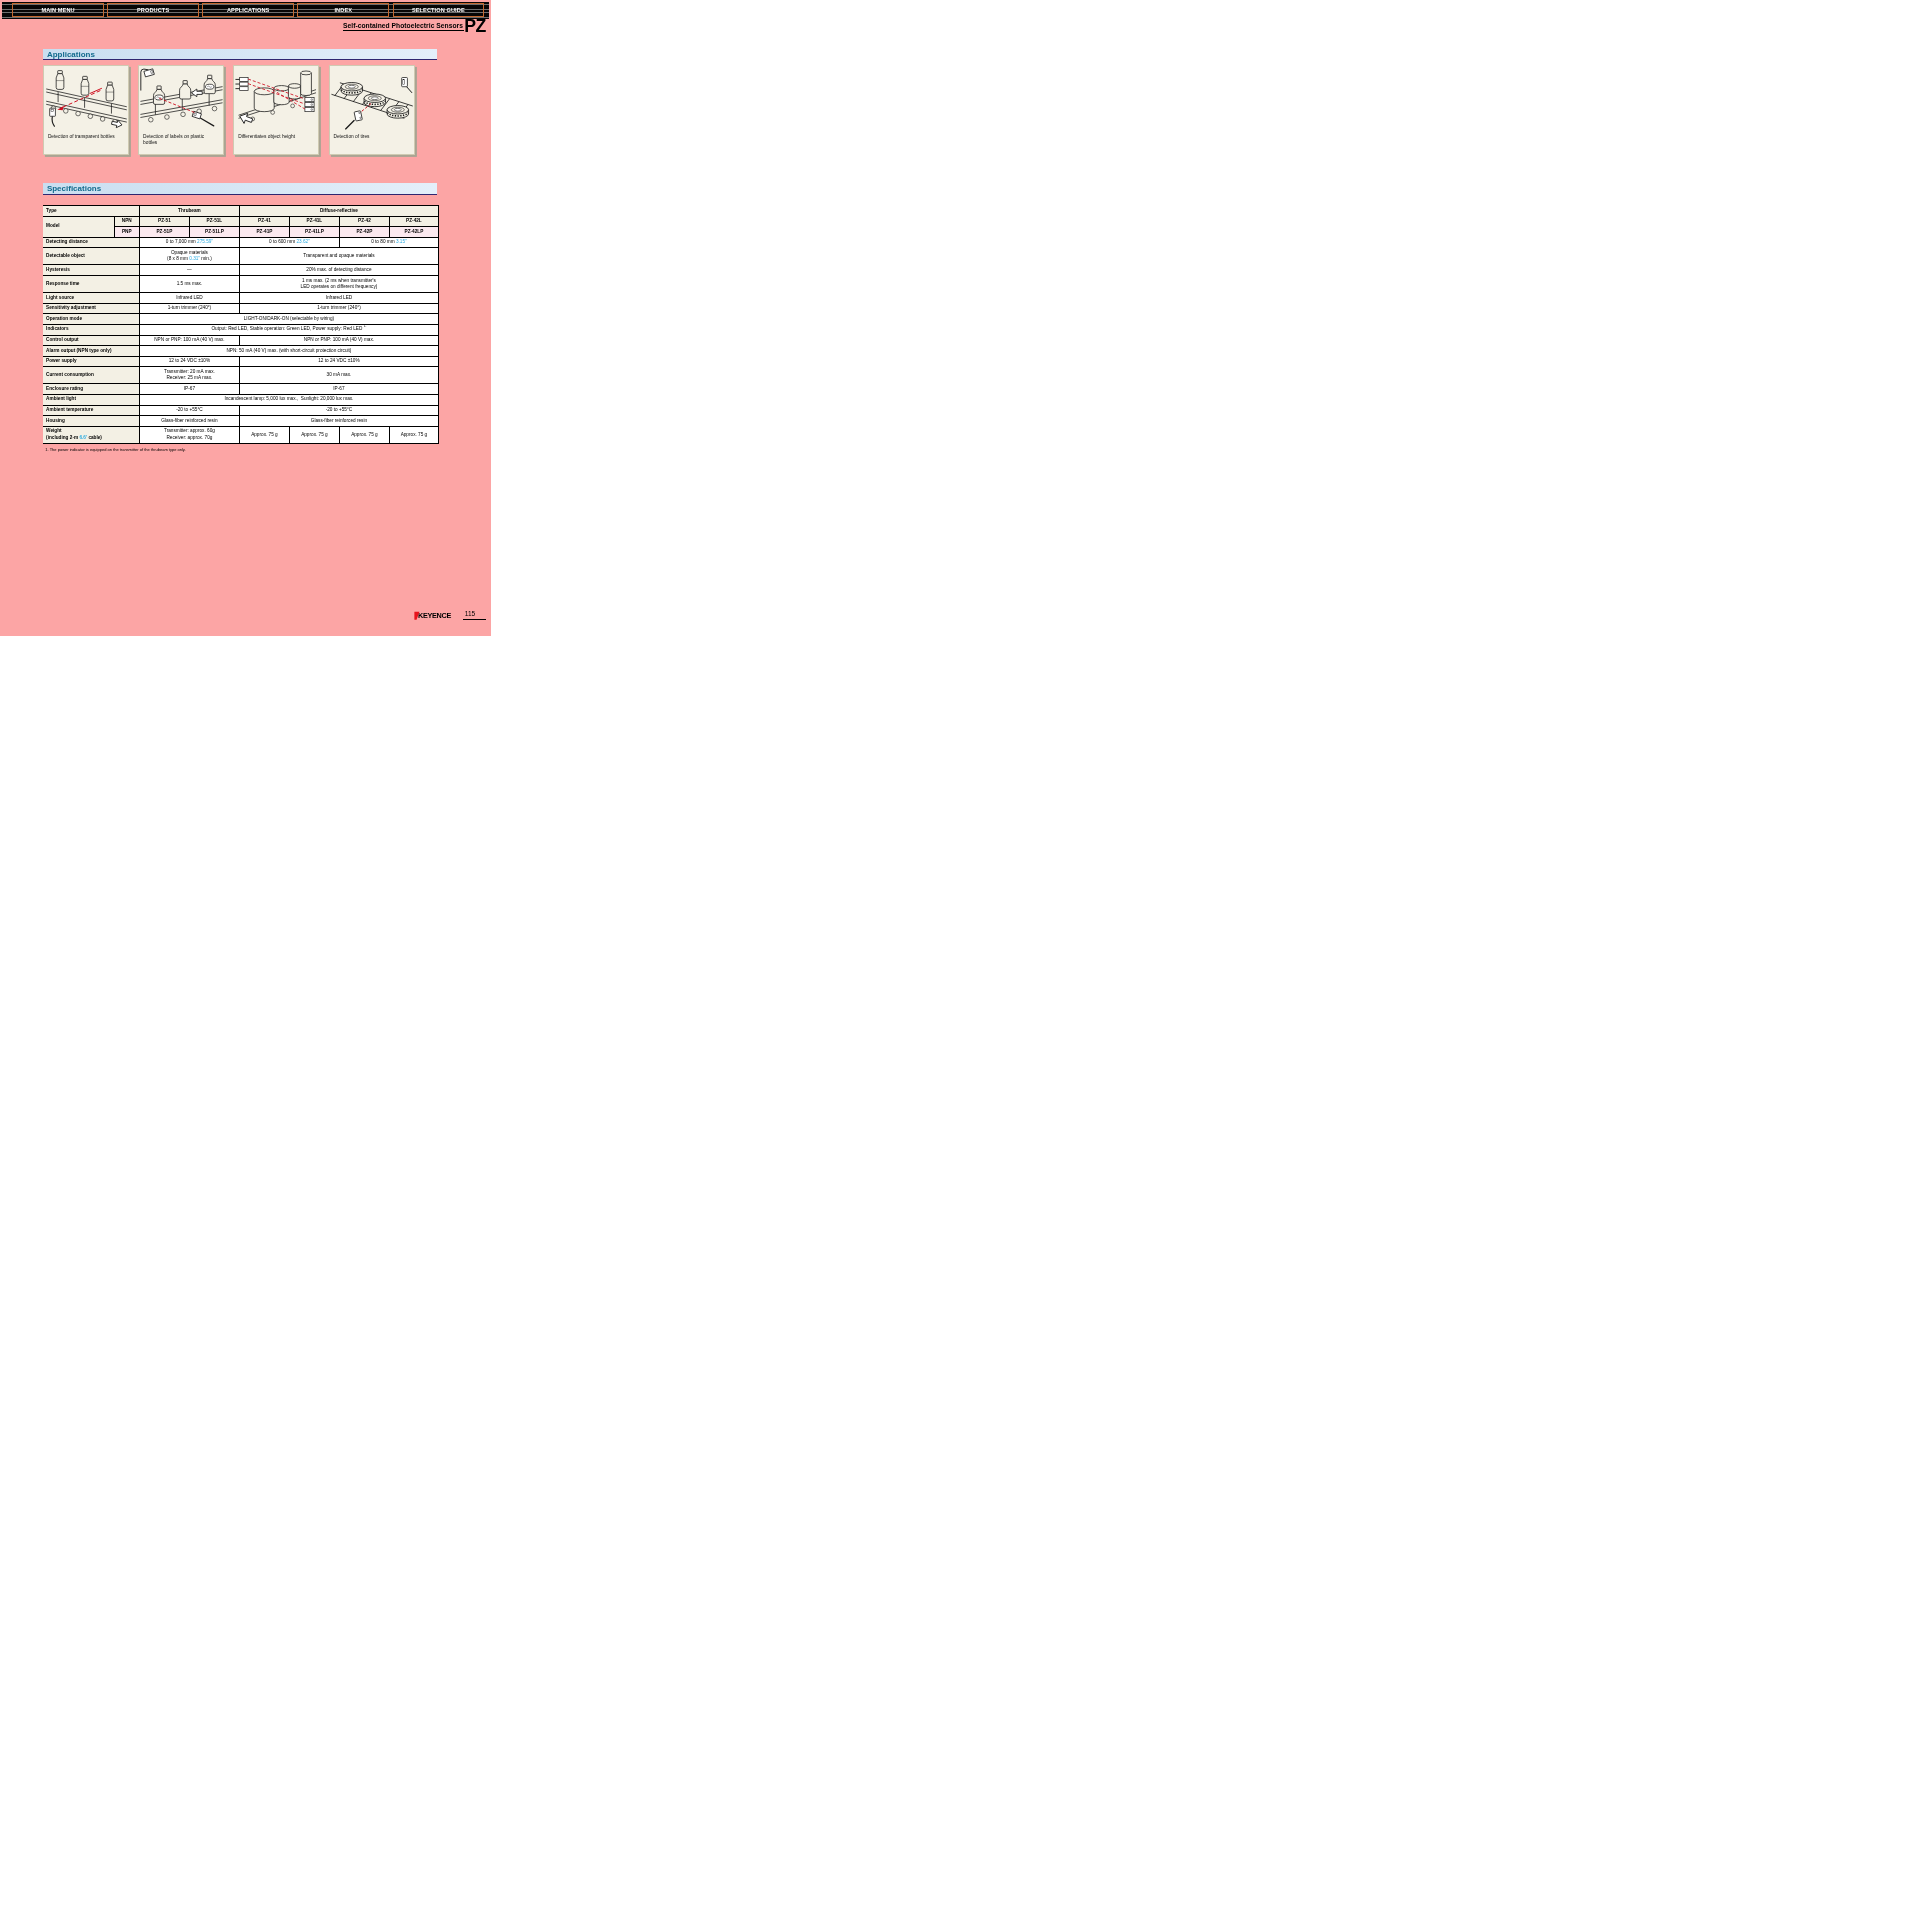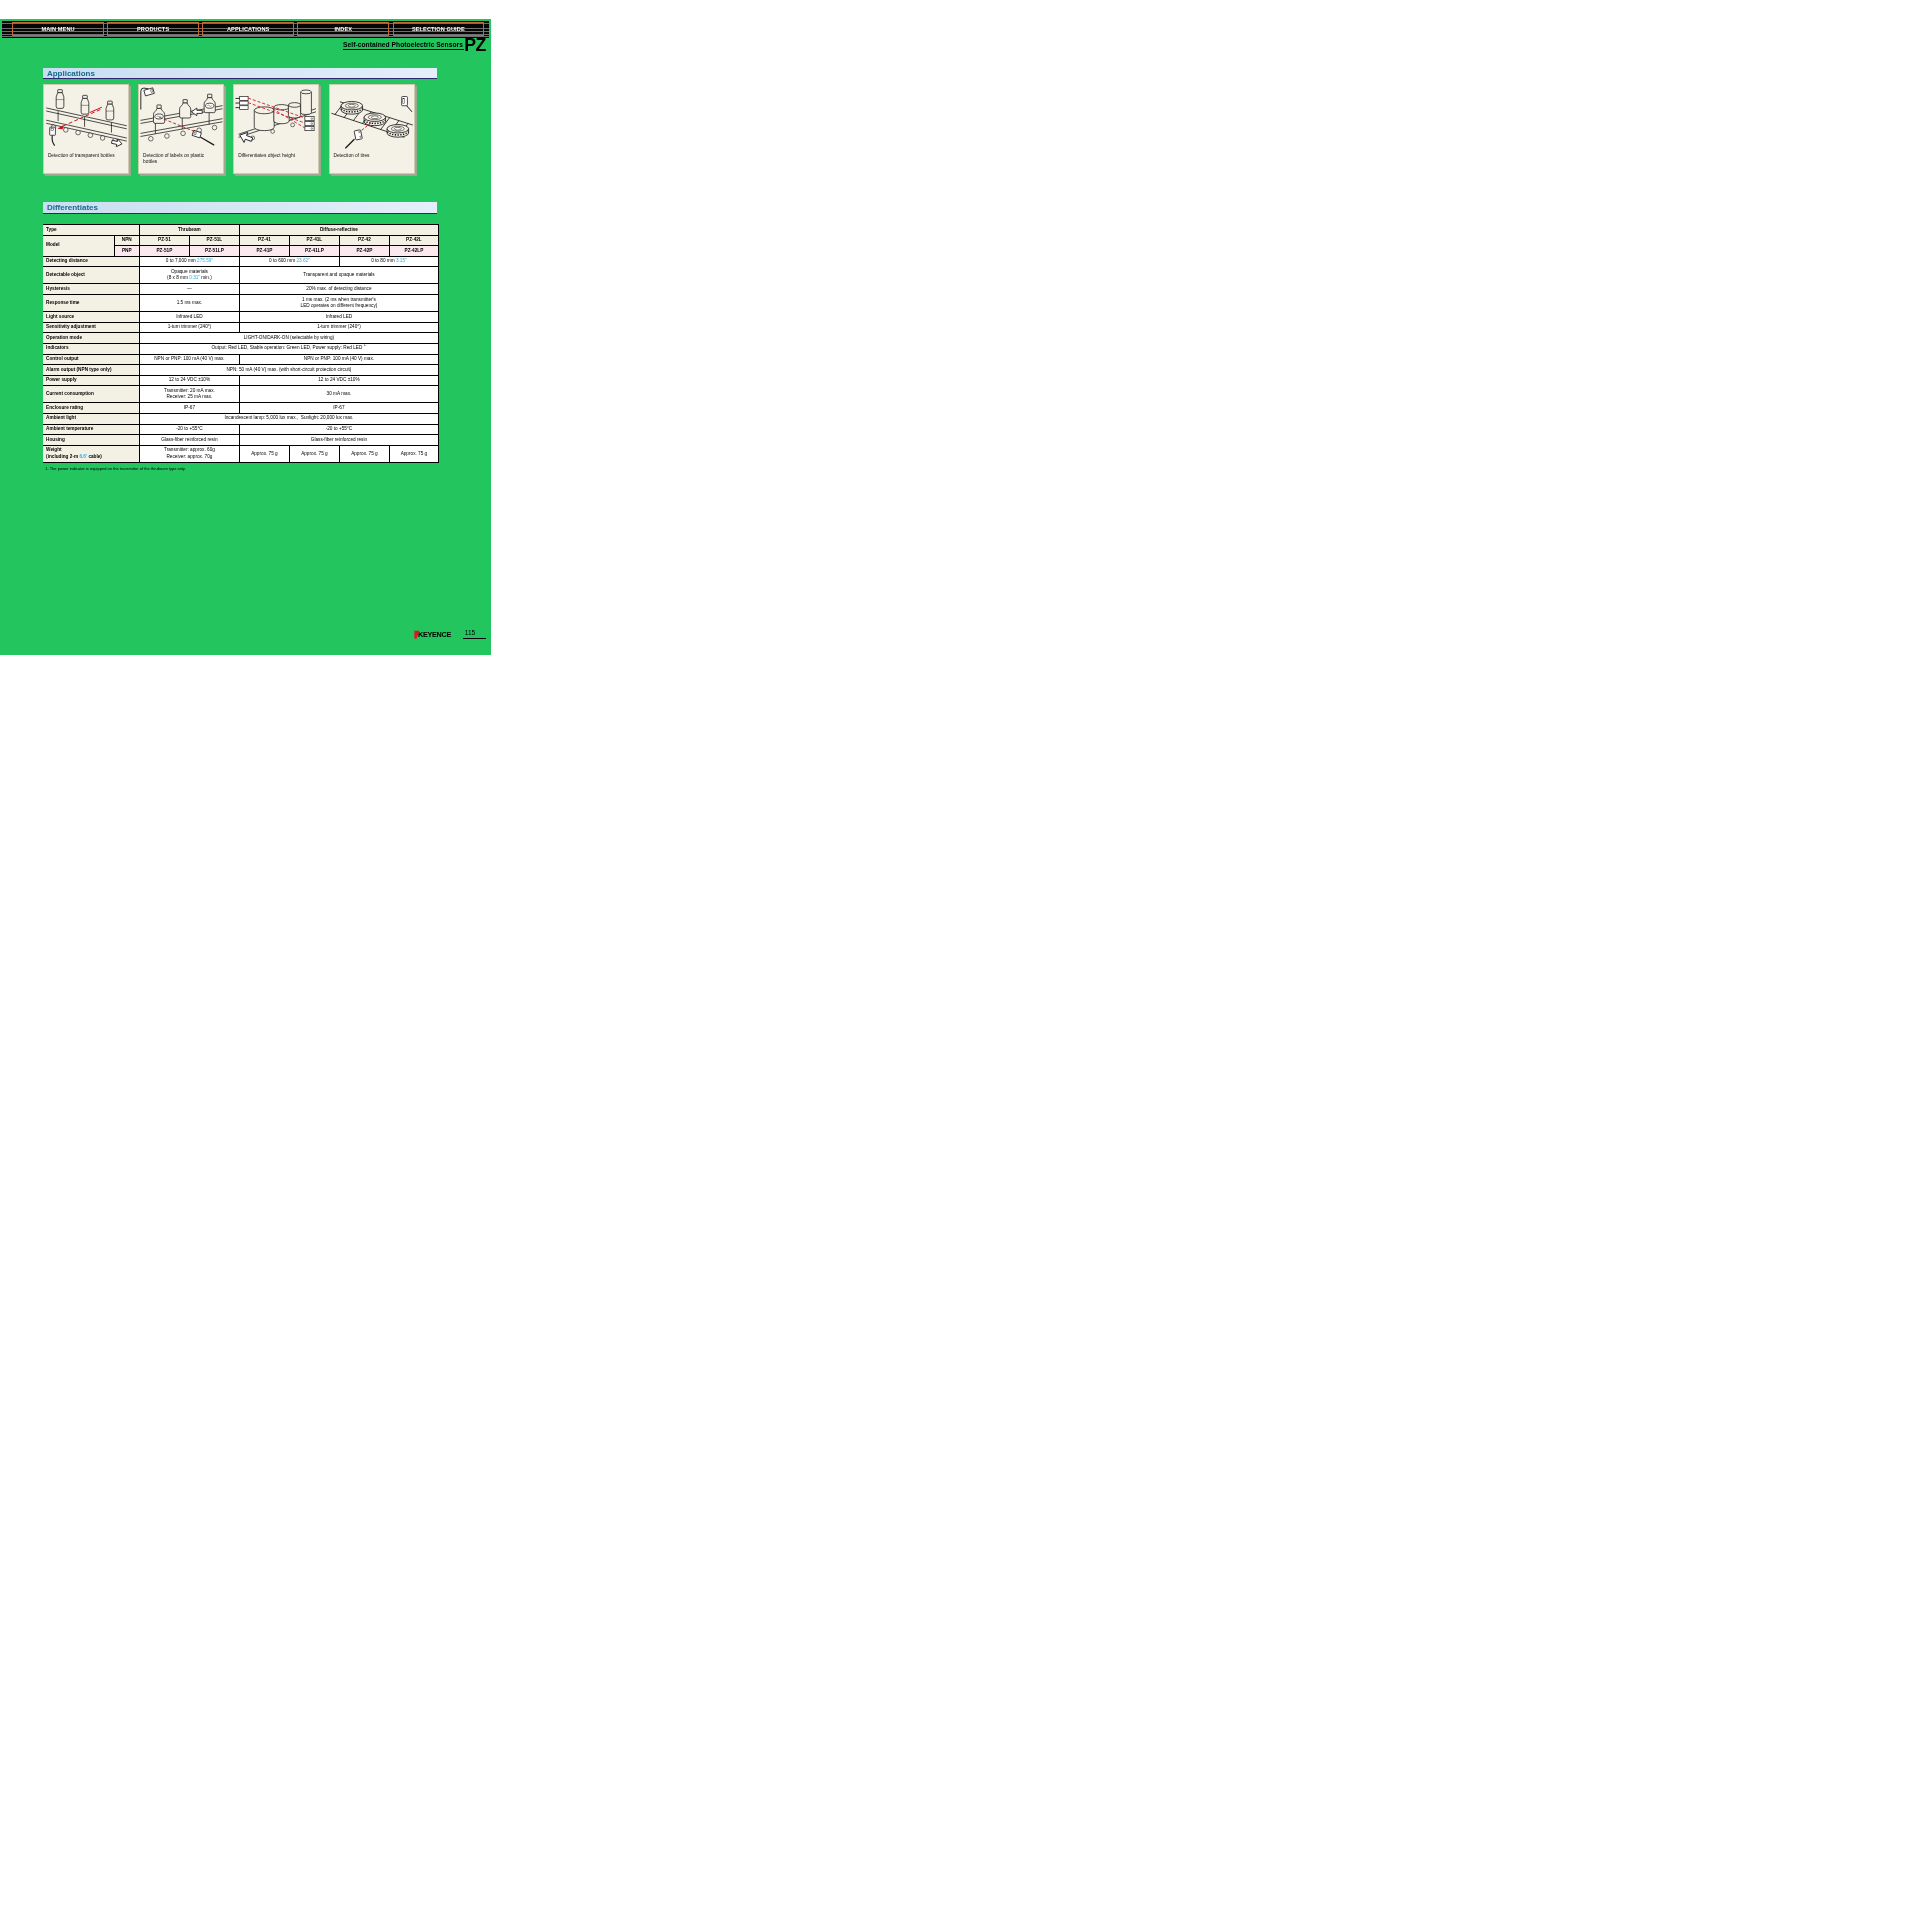--- a/index.html
+++ b/index.html
@@ -1,19 +1,19 @@
 <!DOCTYPE html>
 <html style="font-size:6.2px"><head>
 <meta charset="utf-8">
 <style>
   html,body { margin:0; padding:0; background:#ffffff; }
   * { box-sizing:border-box; }
   #page {
-    position:relative; width:491px; height:636px; background:#22c55e;
-    font-family:"Liberation Sans", sans-serif; color:#000; overflow:hidden;margin-top:19px;
+    position:relative; width:491px; height:636px; background:#fca5a5;
+    font-family:"Liberation Sans", sans-serif; color:#000; overflow:hidden;
   }
 
   
   #top-nav {
     position:absolute; left:2.3px; right:2.3px; top:1.5px; height:17.7px;
     background:repeating-linear-gradient(180deg,#060606 0px,#060606 1.9px,#6e6e6e 1.9px,#6e6e6e 2.7px);
     display:flex; align-items:center; gap:3.5px; padding:0 4.6px 0 10px;
   }
   .nav-btn {
     flex:1; height:14px; border:1.2px solid #c4682f;
@@ -311,21 +311,21 @@
           </g>
           <path d="M62,142 l-22,22" stroke="#1b1b1b" stroke-width="3.4" fill="none" stroke-linecap="round"></path>
         </g>
         <path d="M82,118 L106,98" stroke="#cf1021" stroke-width="2.6" stroke-dasharray="7 5" fill="none"></path>
       </svg>
       <figcaption>Detection of tires</figcaption>
     </figure>
   </div>
 
   <section class="band" id="band-specifications">
-    <span class="band-label">Differentiates</span>
+    <span class="band-label">Specifications</span>
   </section>
 
   <div id="table-wrap">
     <table id="spec-table">
         <colgroup>
           <col style="width: 71px;">
           <col style="width: 25.4px;">
           <col style="width: 50px;">
           <col style="width: 50px;">
           <col style="width: 50px;">

